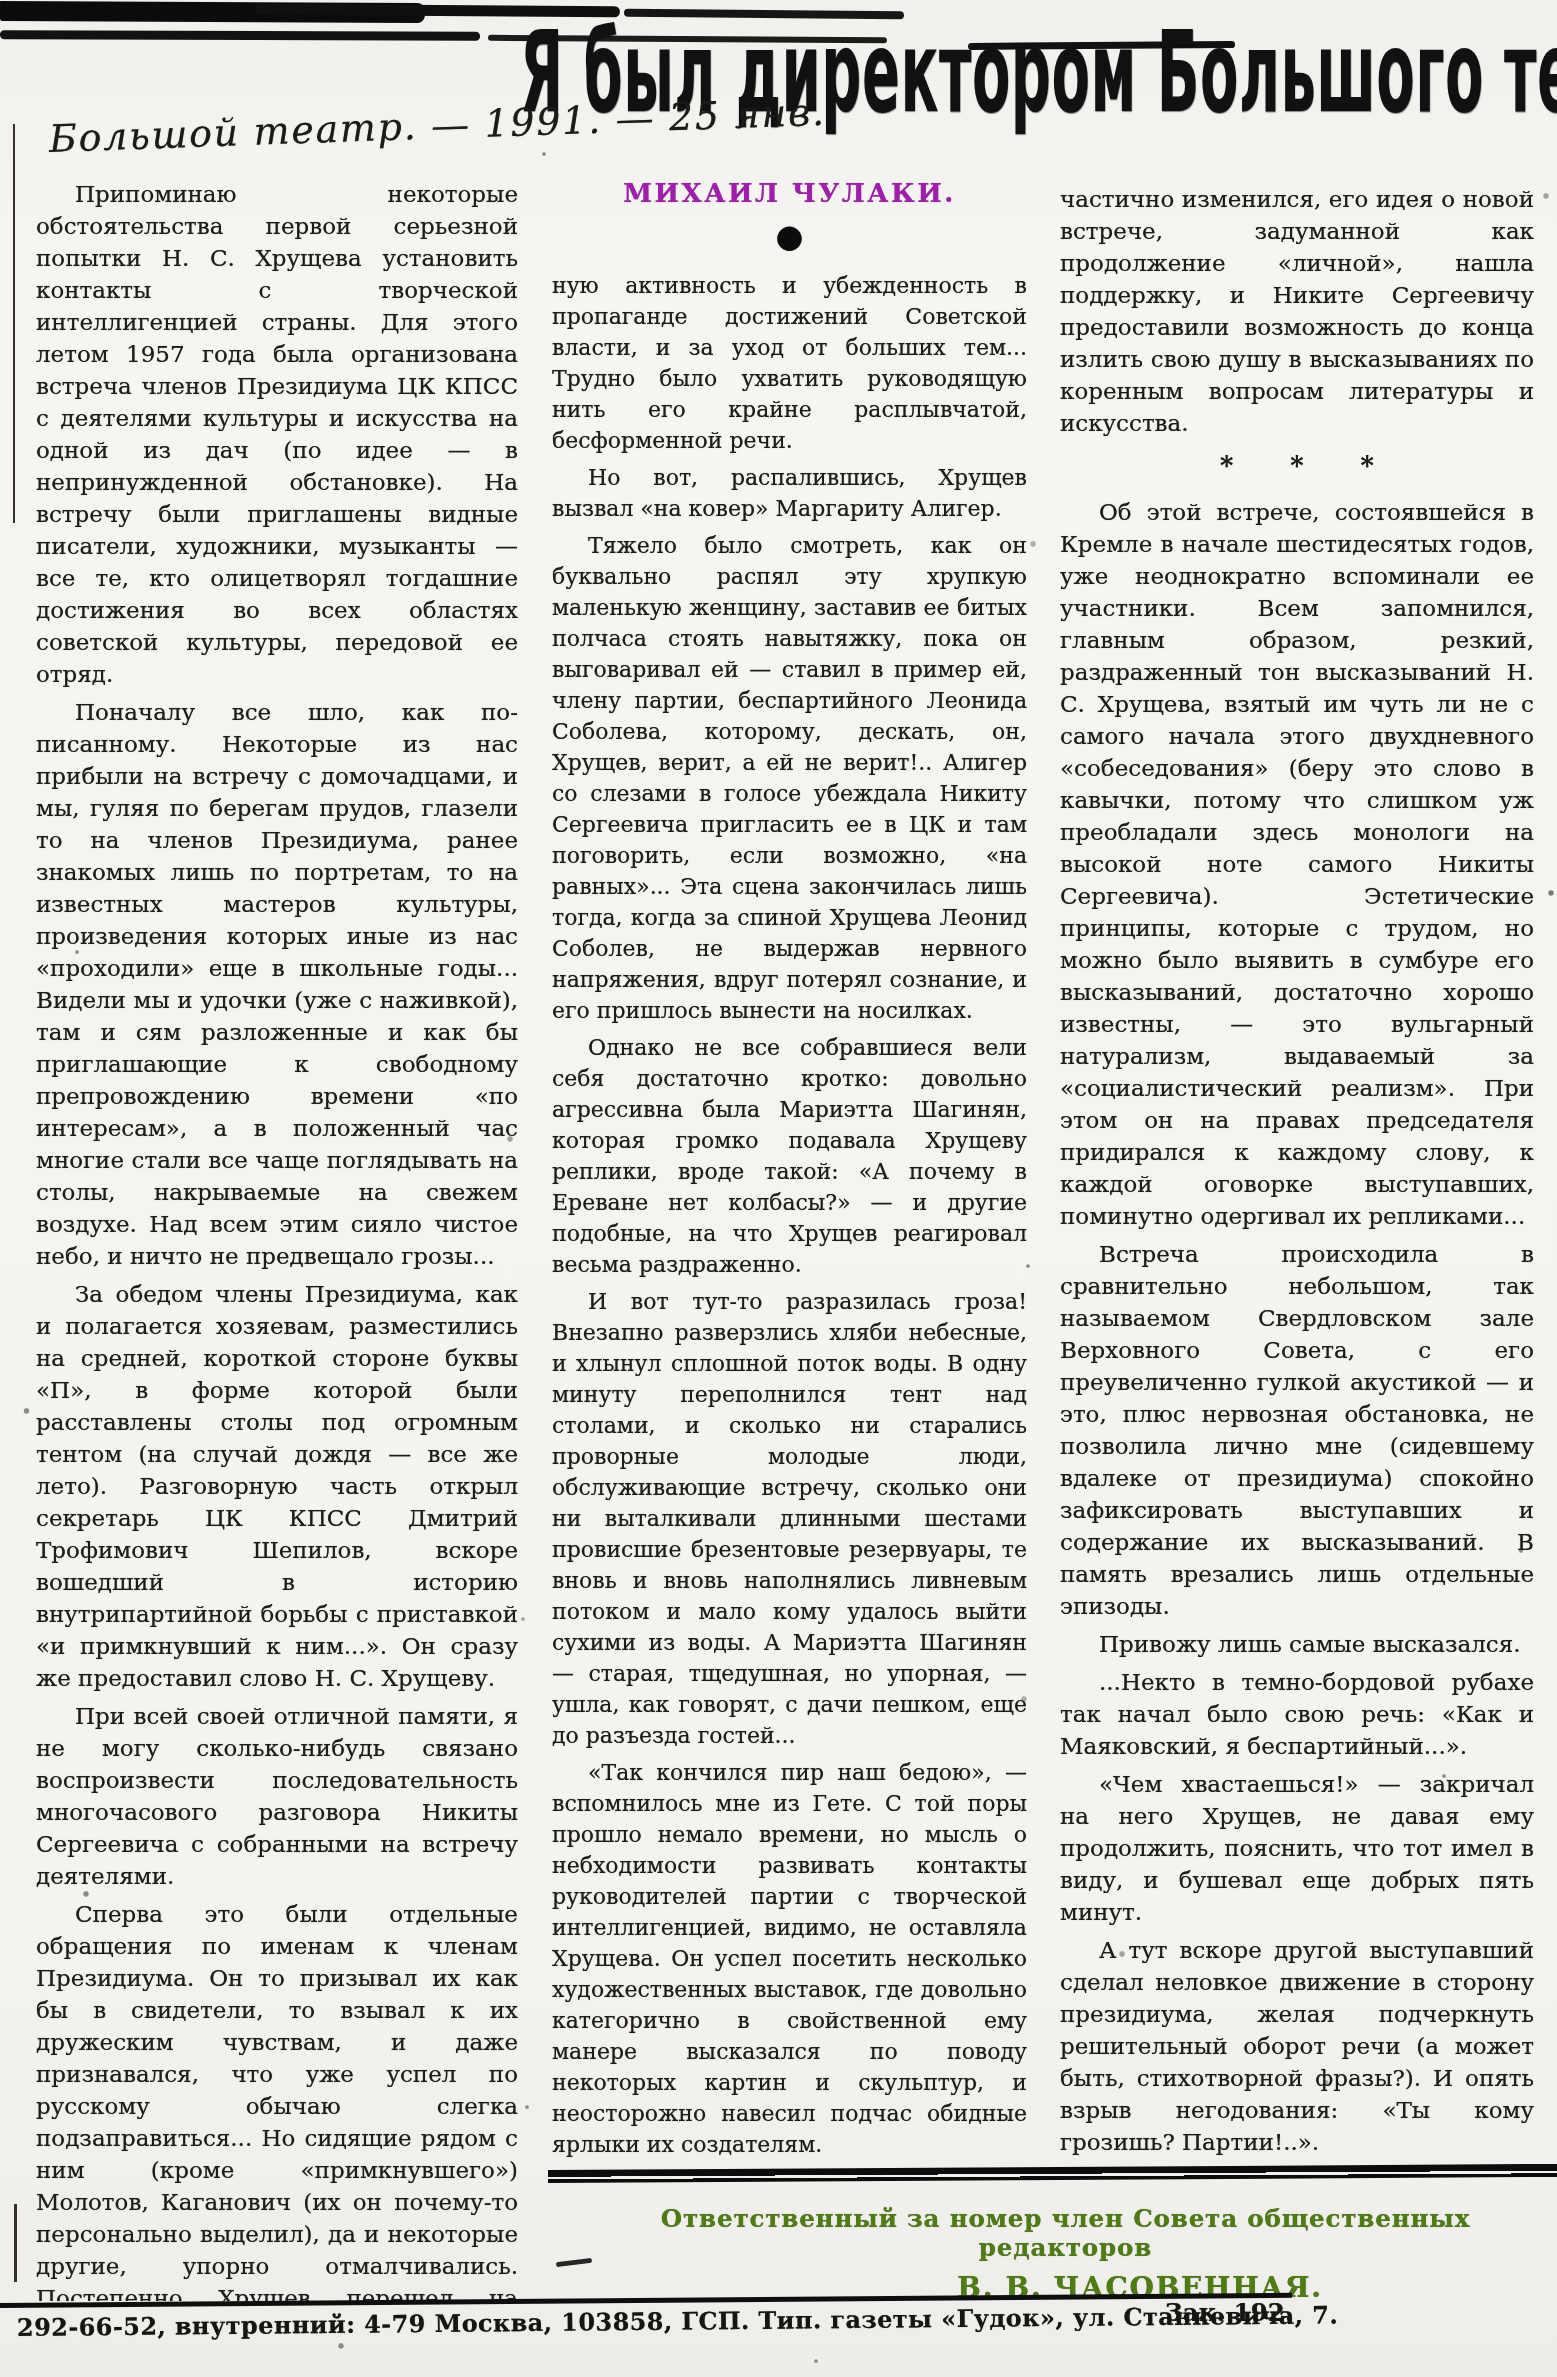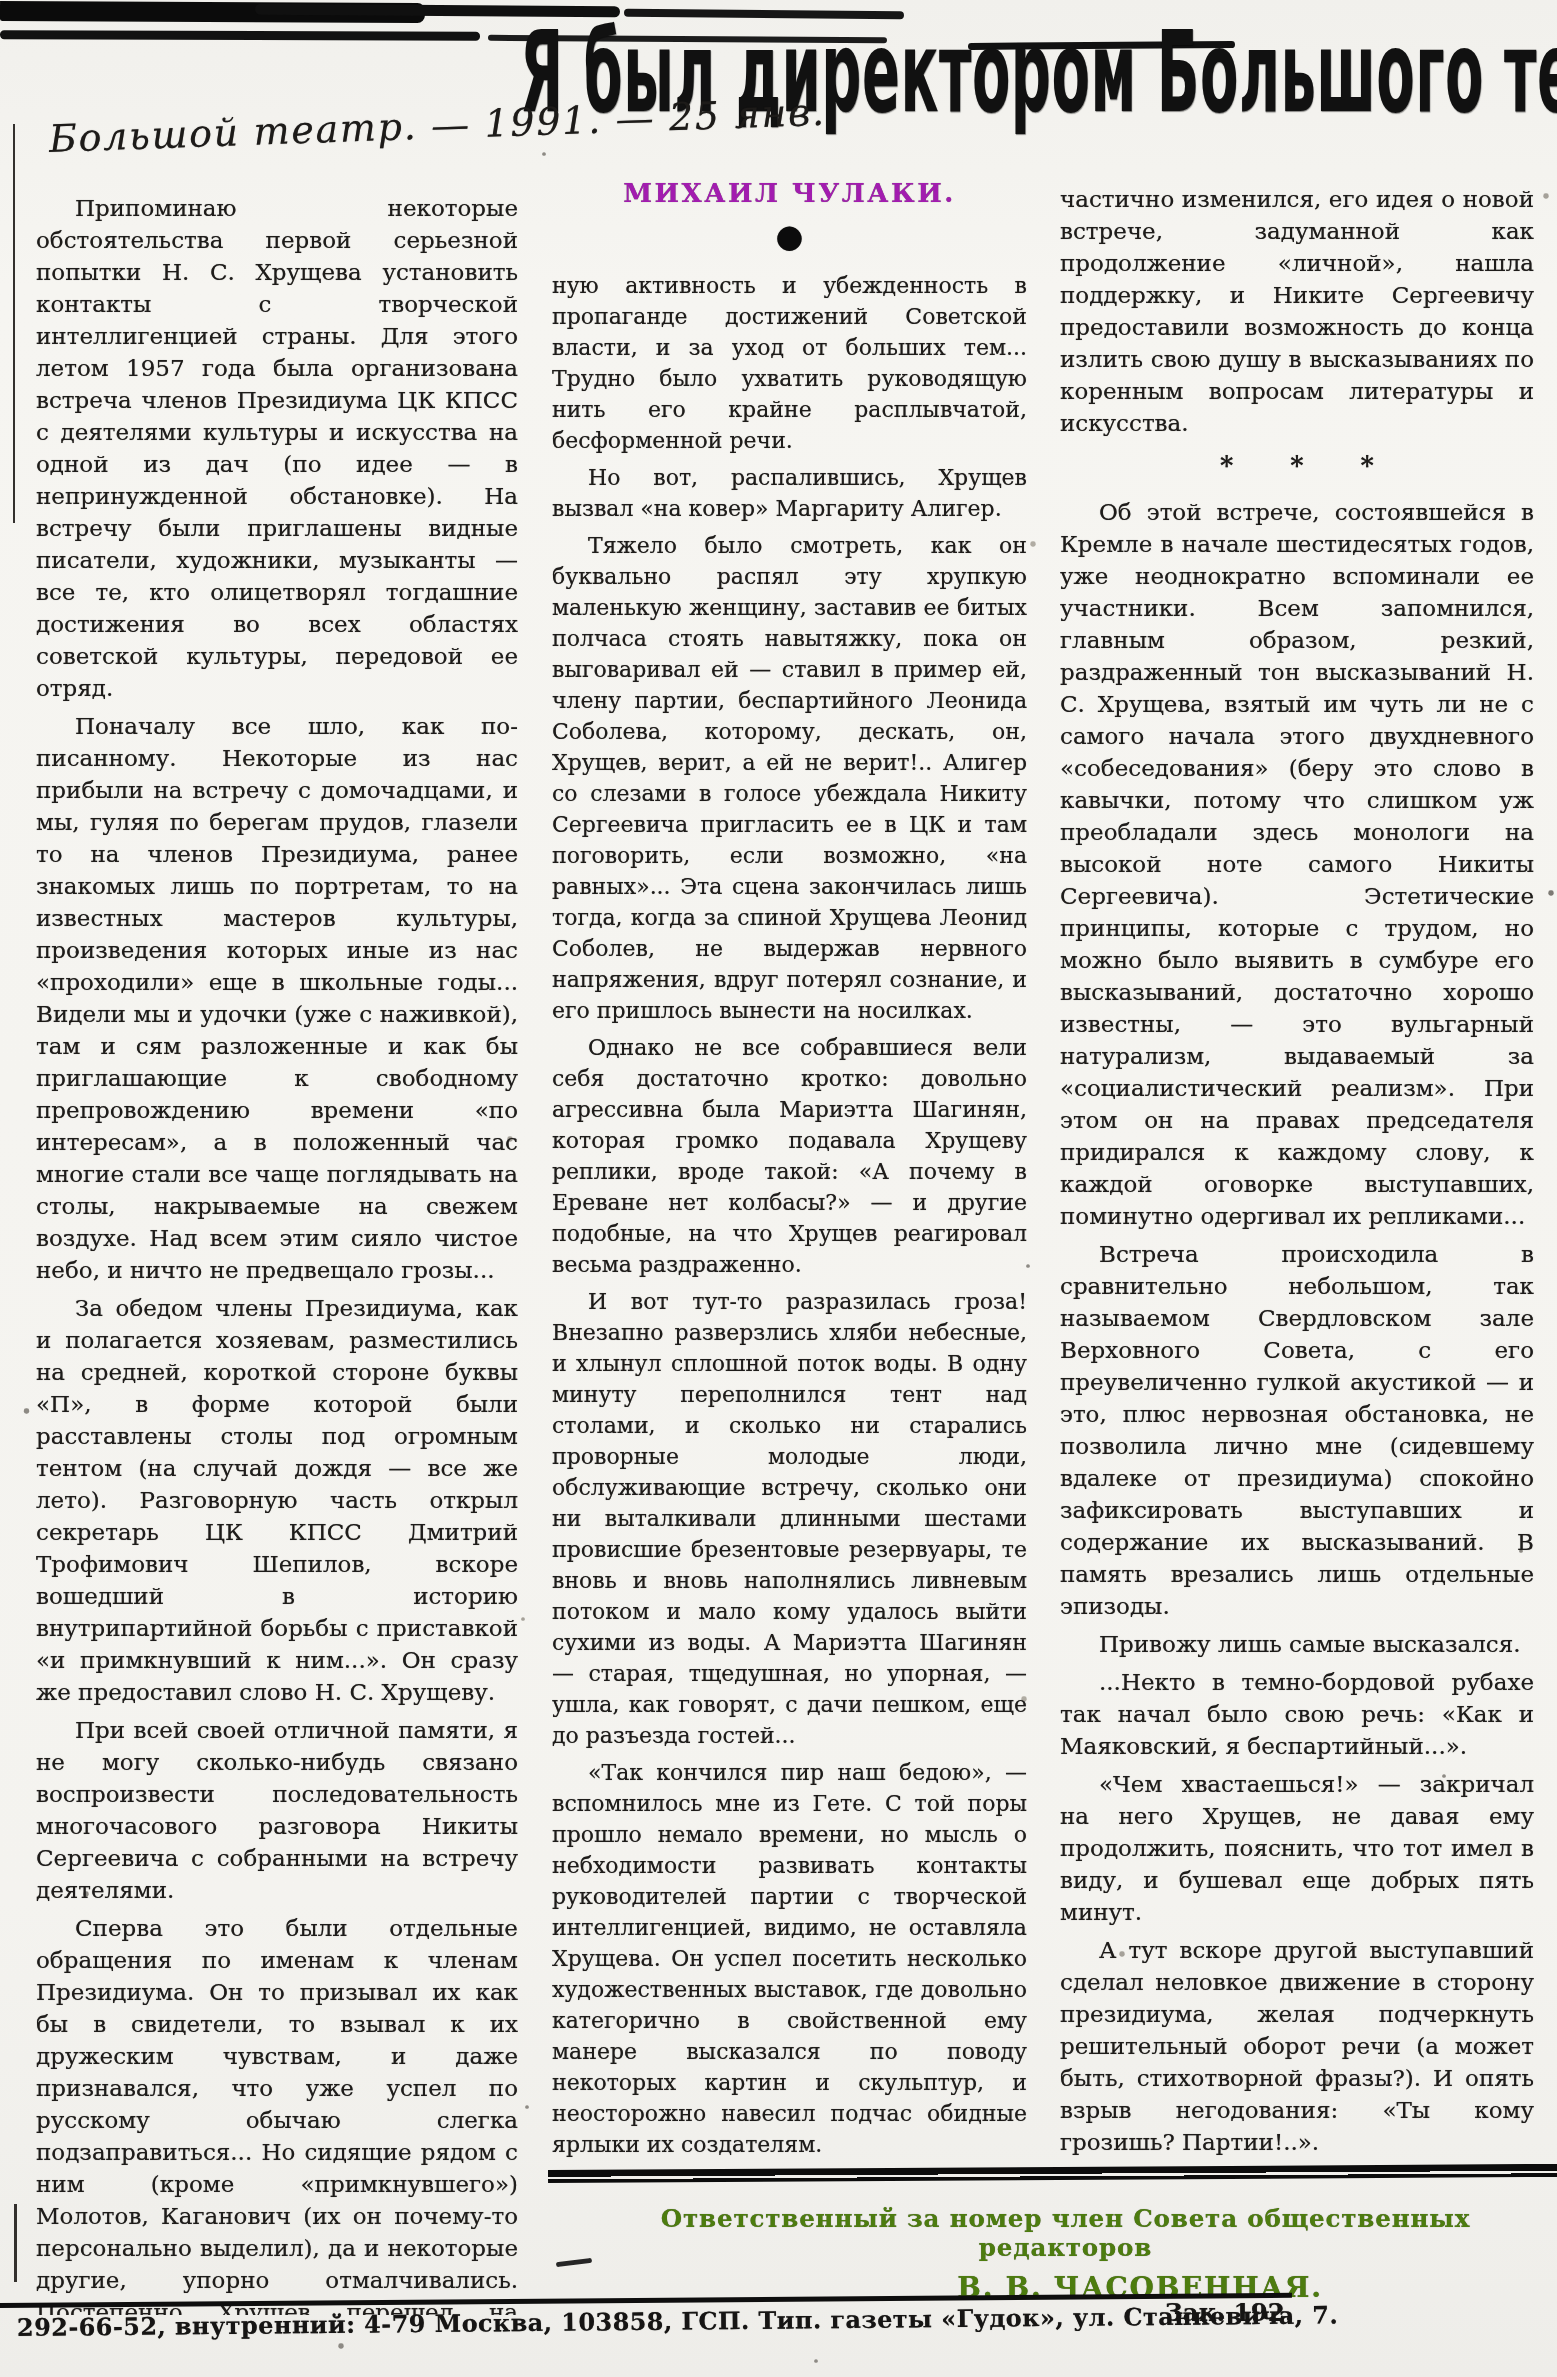--- a/index.html
+++ b/index.html
@@ -33,21 +33,21 @@
   .title-wrap{position:absolute;left:0;top:13.6px;width:1557px;text-align:center;}
   .title{display:inline-block;white-space:nowrap;font-family:"DejaVu Sans","Liberation Sans",sans-serif;
     font-weight:bold;font-size:102px;letter-spacing:0.8px;color:#111;
     transform:scale(0.55,1.1);transform-origin:50% 60%;
     text-shadow:0.8px 0.8px 1.3px rgba(0,0,0,.45);}
   .handwritten{position:absolute;left:49px;top:117px;font-size:38px;font-style:italic;
     letter-spacing:1.7px;color:#1d1b19;transform:rotate(-2deg);transform-origin:left center;
     font-family:"DejaVu Serif","Liberation Serif",serif;text-shadow:0 0 0.8px rgba(20,18,16,.6);}
   
   .col{position:absolute;text-align:justify;overflow:hidden;}
-  .col1{left:36px;top:192px;width:482px;height:2123px;font-size:23px;line-height:32px;}
+  .col1{left:36px;top:178px;width:482px;height:2123px;font-size:23px;line-height:32px;}
   .col2{left:552px;top:178px;width:475px;height:1994px;font-size:22px;line-height:31px;}
   .col3{left:1060px;top:183px;width:474px;height:1978px;font-size:23px;line-height:32px;}
   .para{margin:0 0 6px 0;text-indent:39px;}
   .col2 .para{text-indent:36px;}
   .para.noindent{text-indent:0;}
   .byline{text-align:center;font-weight:bold;font-size:26px;letter-spacing:2.5px;color:#a21caf;}
   .bullet{text-align:center;font-size:32px;line-height:34px;margin:10.2px 0 17px;color:#0c0c0c;}
   .sep3{text-align:center;font-weight:bold;font-size:25.5px;letter-spacing:24px;padding-left:24px;margin:10.2px 0 15.3px;}
   
   .rule-heavy{position:absolute;left:548px;top:2167px;width:1010px;height:12.7px;transform:rotate(-.35deg);

